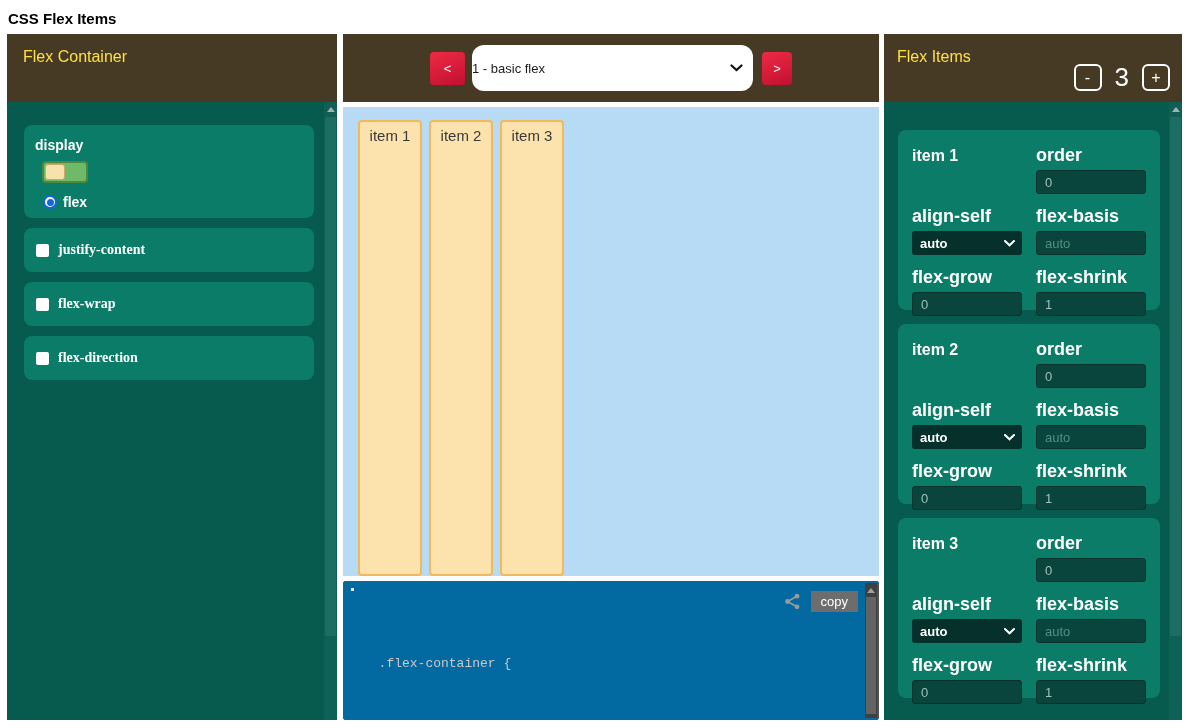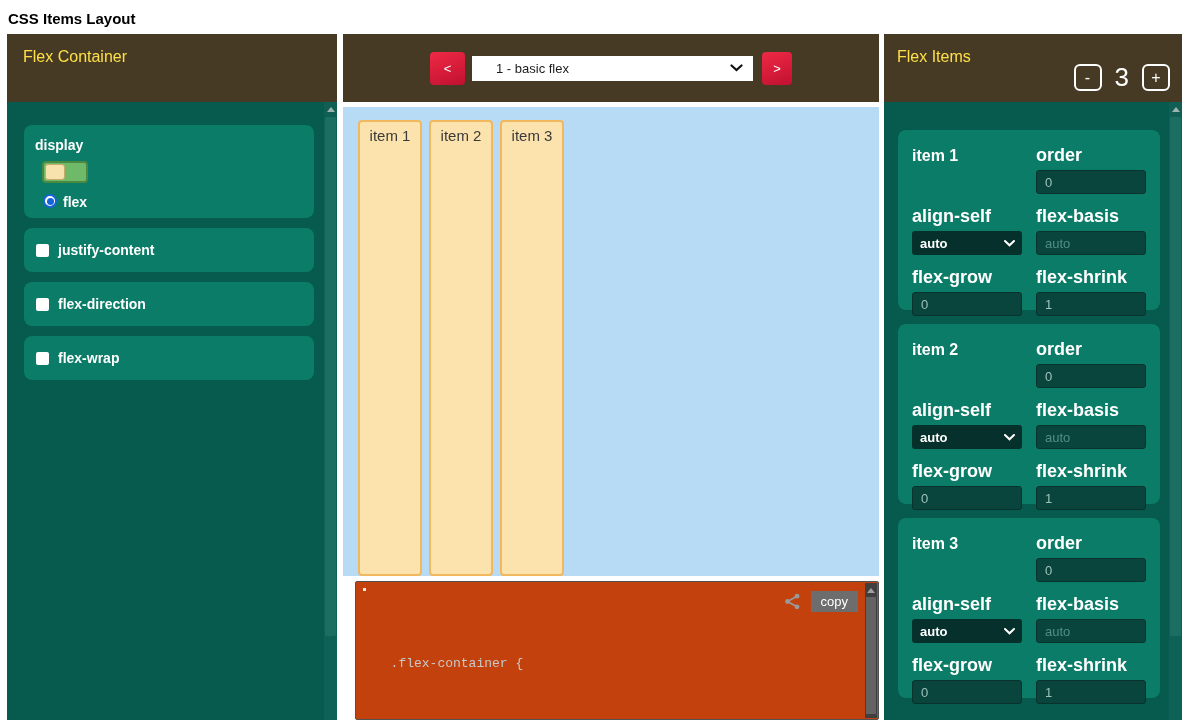--- a/index.html
+++ b/index.html
@@ -22,45 +22,45 @@
   .tri-up { width: 0; height: 0; border-left: 4px solid transparent; border-right: 4px solid transparent; border-bottom: 5px solid #9fb3ae; }
   .vscroll .thumb { position: absolute; top: 15px; left: 1px; right: 1px; height: 84%; background: #1d6e62; border-radius: 2px; }
 
   
   .cards { padding: 23px 36px 4px 17px; }
   .card { background: #0a7c67; border-radius: 8px; width: 290px; margin-bottom: 10px; }
   .display-card { height: 93px; padding: 12px 0 0 11px; }
   .display-card .lbl { color: #fff; font-weight: bold; font-size: 14px; }
   .toggle { margin: 8px 0 0 7px; width: 46px; height: 22px; background: #6fba69; border: 2px solid #4d8a41; border-radius: 4px; position: relative; cursor: pointer; }
   .toggle .knob { position: absolute; left: 1px; top: 1px; width: 20px; height: 16px; background: #f7e2ad; border: 1px solid #c9a96a; border-radius: 3px; }
-  .radio-row { margin: 11px 4px 0 8px; display: flex; align-items: flex-start; }
+  .radio-row { margin: 11px 4px 0 8px; display: flex; align-items: center; }
   .radio { width: 14px; height: 14px; border: 2px solid #1565d8; border-radius: 50%; background: #fff; display: flex; align-items: center; justify-content: center; }
   .radio .dot { width: 7px; height: 7px; border-radius: 50%; background: #1565d8; }
   .radio-row .lbl { color: #fff; font-size: 14px; margin-left: 6px; }
   .prop-card { height: 44px; display: flex; align-items: center; padding-left: 12px; }
   .checkbox { width: 13px; height: 13px; background: #fff; border-radius: 2px; flex: 0 0 13px; }
-  .prop-card .lbl { color: #fff; font-weight: bold; font-size: 14px; margin-left: 9px; }
+  .prop-card .lbl { color: #fff; font-weight: bold; font-size: 14px; margin-left: 9px; font-family: Liberation Serif, serif; }
 
   
   .mid-controls { height: 68px; display: flex; align-items: center; justify-content: center; }
   .nav-btn { height: 33px; border: none; color: #fff; font-size: 13px; border-radius: 4px;
     background: linear-gradient(160deg, #ee2a44, #c11031); cursor: pointer; font-family: inherit; }
   .nav-prev { width: 35px; margin-right: 7px; }
   .nav-next { width: 30px; margin-left: 9px; }
-  .example-select { width: 281px; height: 25px; background: #fff; border-radius: 0; display: flex; align-items: center;
-    padding: 0 24px; font-size: 13px; color: #1c1c1c; position: relative; cursor: pointer; }
+  .example-select { width: 281px; height: 46px; background: #fff; border-radius: 12px; display: flex; align-items: center;
+    padding: 0 0; font-size: 13px; color: #1c1c1c; position: relative; cursor: pointer; }
   .example-select svg { position: absolute; right: 10px; }
 
   
   .preview { margin-top: 5px; height: 486px; background: #b7daf5; padding: 13px 0 0 15px; display: flex; }
   .flex-item { width: 64px; height: 456px; background: #fce3ae; border: 2px solid #f1b85e; border-radius: 4px;
     margin-right: 7px; text-align: center; padding-top: 5px; font-size: 15px; color: #3a3a3a; }
 
   
-  .code-block { margin-top: 5px; flex: 1 1 auto; background: #c2410c; border: 1px solid #525252; border-radius: 2px; position: relative; overflow: hidden; margin-left: 12px; }
+  .code-block { margin-top: 5px; flex: 1 1 auto; background: #0369a1; border: 1px solid #525252; border-radius: 2px; position: relative; overflow: hidden; }
   .code-caret { position: absolute; left: 7px; top: 6px; width: 3px; height: 3px; background: #e8e8e8; }
   .code-tools { position: absolute; top: 9px; right: 20px; display: flex; align-items: center; }
   .share-icon { margin-right: 10px; display: block; }
   .copy-btn { background: #6d6d6d; color: #fff; border: none; font-size: 13px; padding: 3px 10px; cursor: pointer; font-family: inherit; }
   .code-pre { padding: 34px 0 0 19px; font-family: "Liberation Mono", monospace; font-size: 13px; line-height: 19px; color: #c9c9c9; white-space: pre; }
   .code-line { min-height: 19px; }
   .code-scroll { position: absolute; top: 1px; right: 1px; bottom: 1px; width: 12px; background: #3f3f3f; }
   .code-scroll .arrow-box { height: 14px; display: flex; align-items: center; justify-content: center; }
   .code-scroll .tri-up { border-bottom-color: #a0a0a0; }
   .code-scroll .thumb { position: absolute; top: 14px; left: 1px; right: 1px; bottom: 4px; background: #636363; }
@@ -80,21 +80,21 @@
   .field input { width: 110px; height: 24px; background: #0a453d; border: 1px solid #07332c; border-radius: 3px;
     color: #9cc2ba; font-size: 13px; padding: 0 8px; font-family: inherit; }
   .field input::placeholder { color: #4f9084; opacity: 1; }
   .mini-select { width: 110px; height: 24px; background: #06302b; border-radius: 3px; color: #fff; font-weight: bold;
     font-size: 13px; display: flex; align-items: center; padding: 0 8px; position: relative; cursor: pointer; }
   .mini-select svg { position: absolute; right: 7px; }
 </style>
 </head>
 <body>
 
-<div class="page-title">CSS Items Layout</div>
+<div class="page-title">CSS Flex Items</div>
 
 <div class="panels">
 
   <section class="panel panel-left">
     <div class="panel-header">
       <div class="hdr-title">Flex Container</div>
     </div>
     <div class="panel-body">
       <div class="cards">
         <div class="card display-card">
@@ -109,25 +109,25 @@
             <span class="lbl">flex</span>
           </div>
         </div>
 
         <div class="card prop-card">
           <span class="checkbox"></span>
           <span class="lbl">justify-content</span>
         </div>
         <div class="card prop-card">
           <span class="checkbox"></span>
-          <span class="lbl">flex-direction</span>
+          <span class="lbl">flex-wrap</span>
         </div>
         <div class="card prop-card">
           <span class="checkbox"></span>
-          <span class="lbl">flex-wrap</span>
+          <span class="lbl">flex-direction</span>
         </div>
       </div>
       <div class="vscroll">
         <div class="arrow-box">
             <span class="tri-up"></span>
           </div>
         <div class="thumb"></div>
       </div>
     </div>
   </section>

